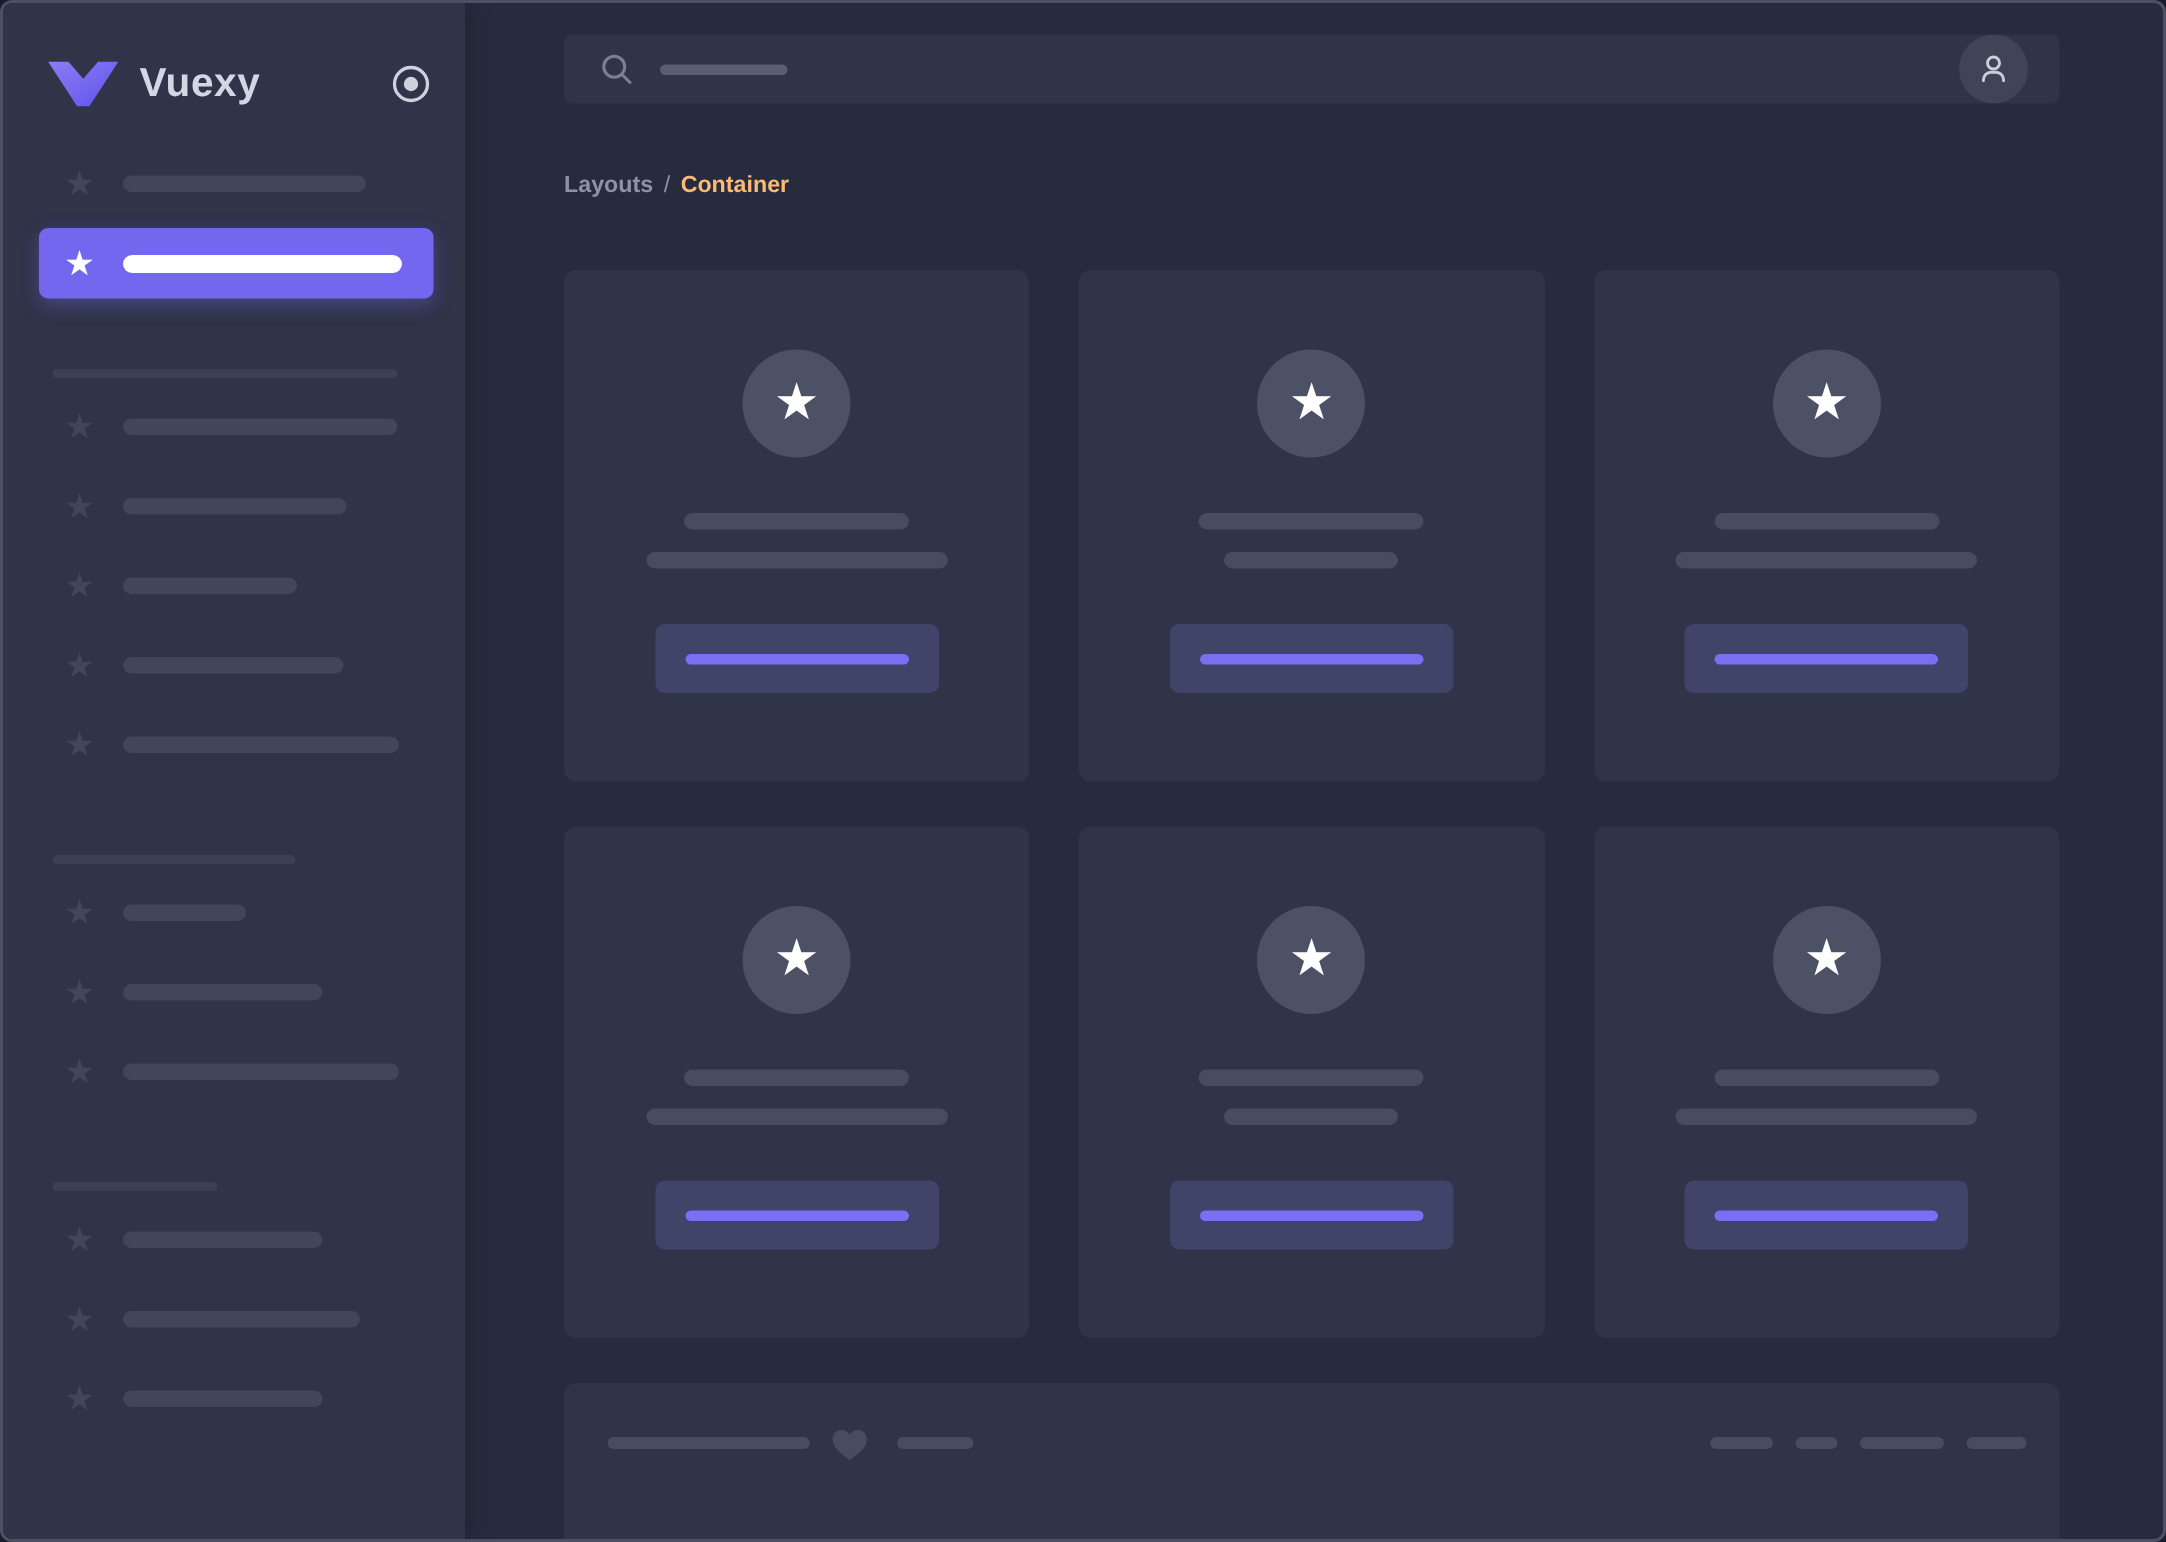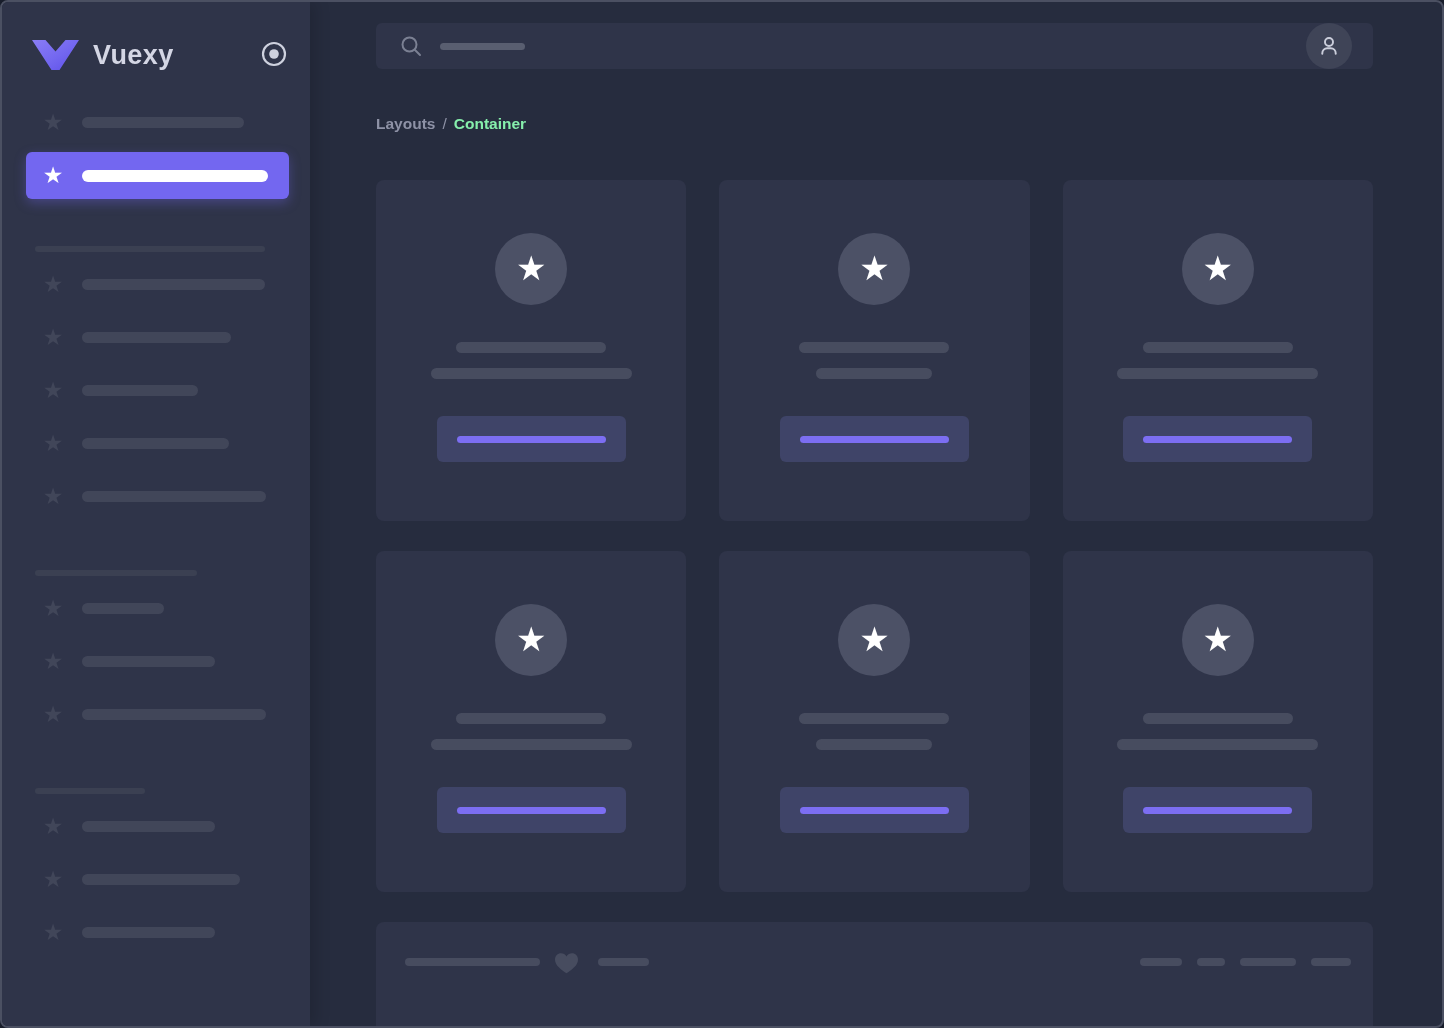--- a/index.html
+++ b/index.html
@@ -15,21 +15,21 @@
     font-family:"Liberation Sans", sans-serif;
   }
 
   
   .sidebar {
     flex:0 0 308px; width:308px;
     background:var(--panel-bg,#2f3449);
     box-shadow:6px 0 14px rgba(0,0,0,.14);
     position:relative; z-index:2;
   }
-  .sidebar-header { display:flex; padding:38px 22px 0 30px; }
+  .sidebar-header { display:flex; align-items:center; padding:38px 22px 0 30px; }
   .logo { display:flex; }
   .logo svg { display:block; }
   .brand {
     font-size:27px; font-weight:700; letter-spacing:.4px;
     color:var(--text-primary,#d4d6e4); margin-left:14px;
   }
   .toggle { margin-left:auto; display:flex; cursor:pointer; }
 
   .menu { margin-top:25px; }
   .menu-item { height:53px; display:flex; align-items:center; padding-left:38px; cursor:pointer; }
@@ -70,21 +70,21 @@
   .search-ph { height:7px; background:#595e70; margin-left:18px; border-radius:4px; }
   .avatar {
     margin-left:auto; width:46px; height:46px; border-radius:50%;
     background:var(--avatar-bg,#3f4457);
     display:flex; align-items:center; justify-content:center; cursor:pointer;
   }
 
   .breadcrumb { margin-top:46px; font-size:15.5px; color:var(--text-muted,#8e92a6); line-height:18px; }
   .crumb-parent { cursor:pointer;font-weight:bold; }
   .crumb-sep { margin:0 7px; }
-  .crumb-current { color:#86efac; font-weight:700; }
+  .crumb-current { color:#fdba74; font-weight:700; }
 
   .cards-grid {
     margin-top:47px;
     display:grid; grid-template-columns:repeat(3,1fr); gap:30px 33px;
   }
   .card {
     height:341px; border-radius:8px;
     background:var(--panel-bg,#2f3449);
     display:flex; flex-direction:column; align-items:center;
   }

